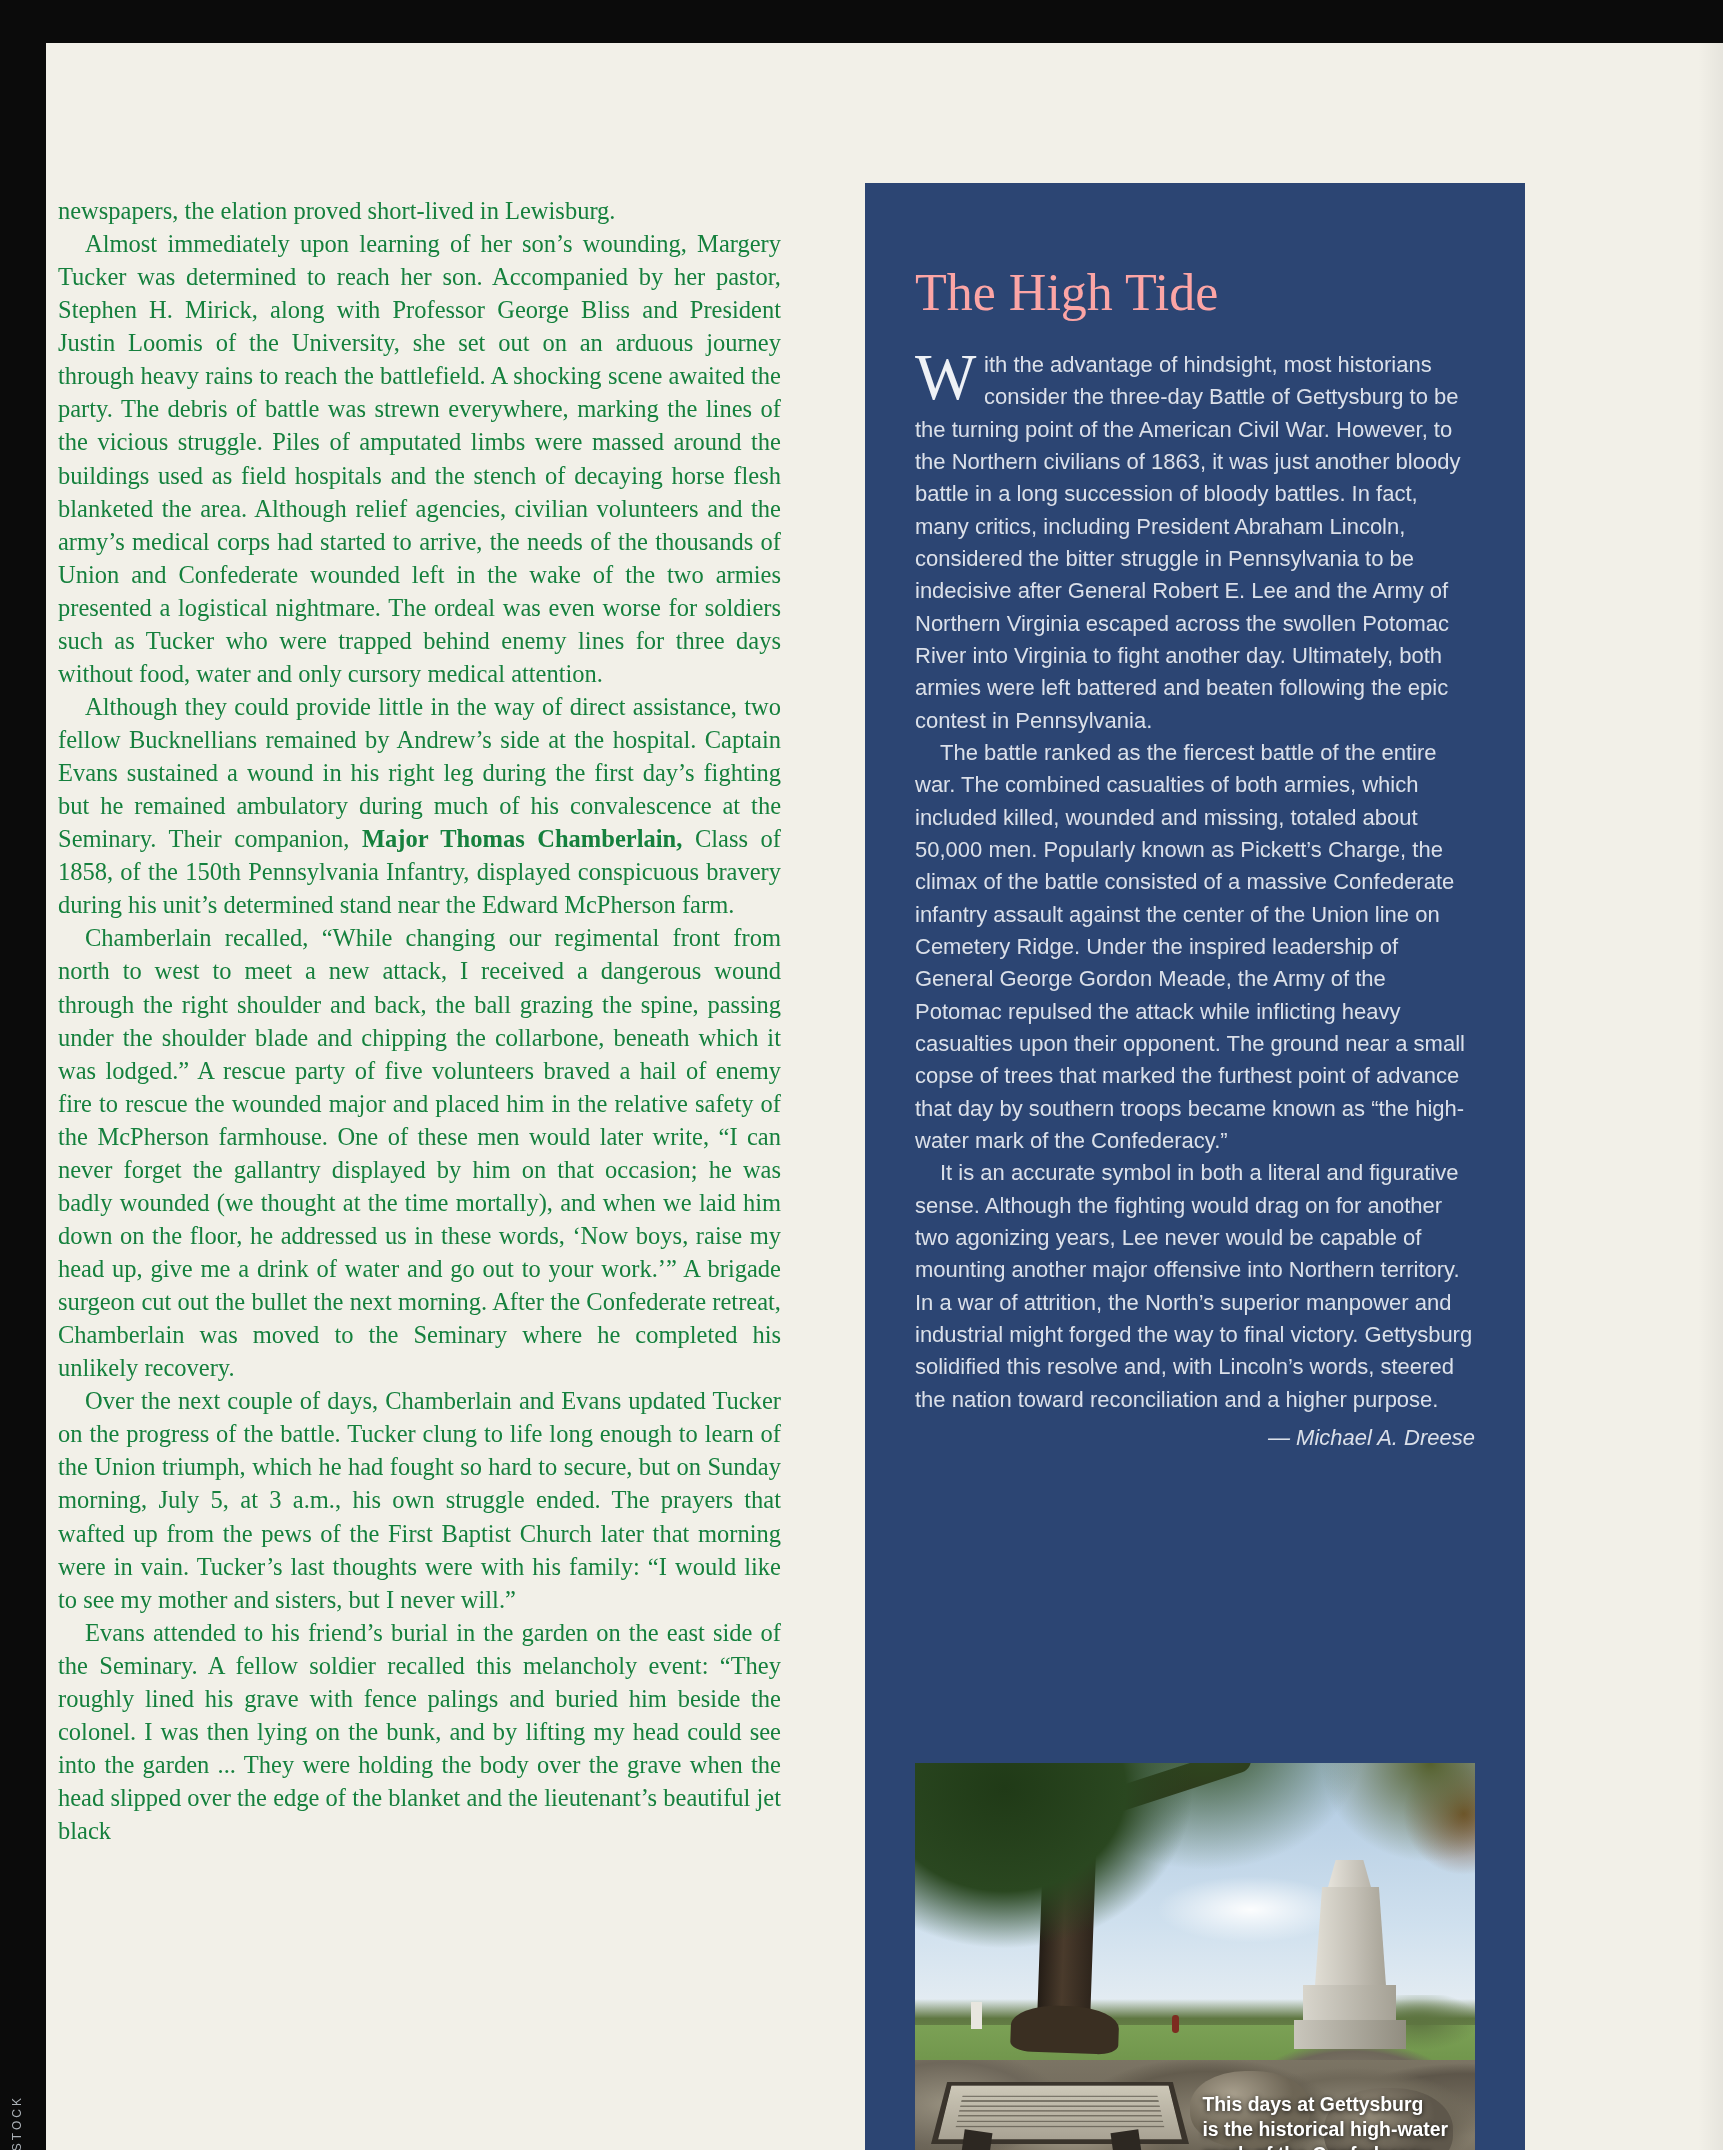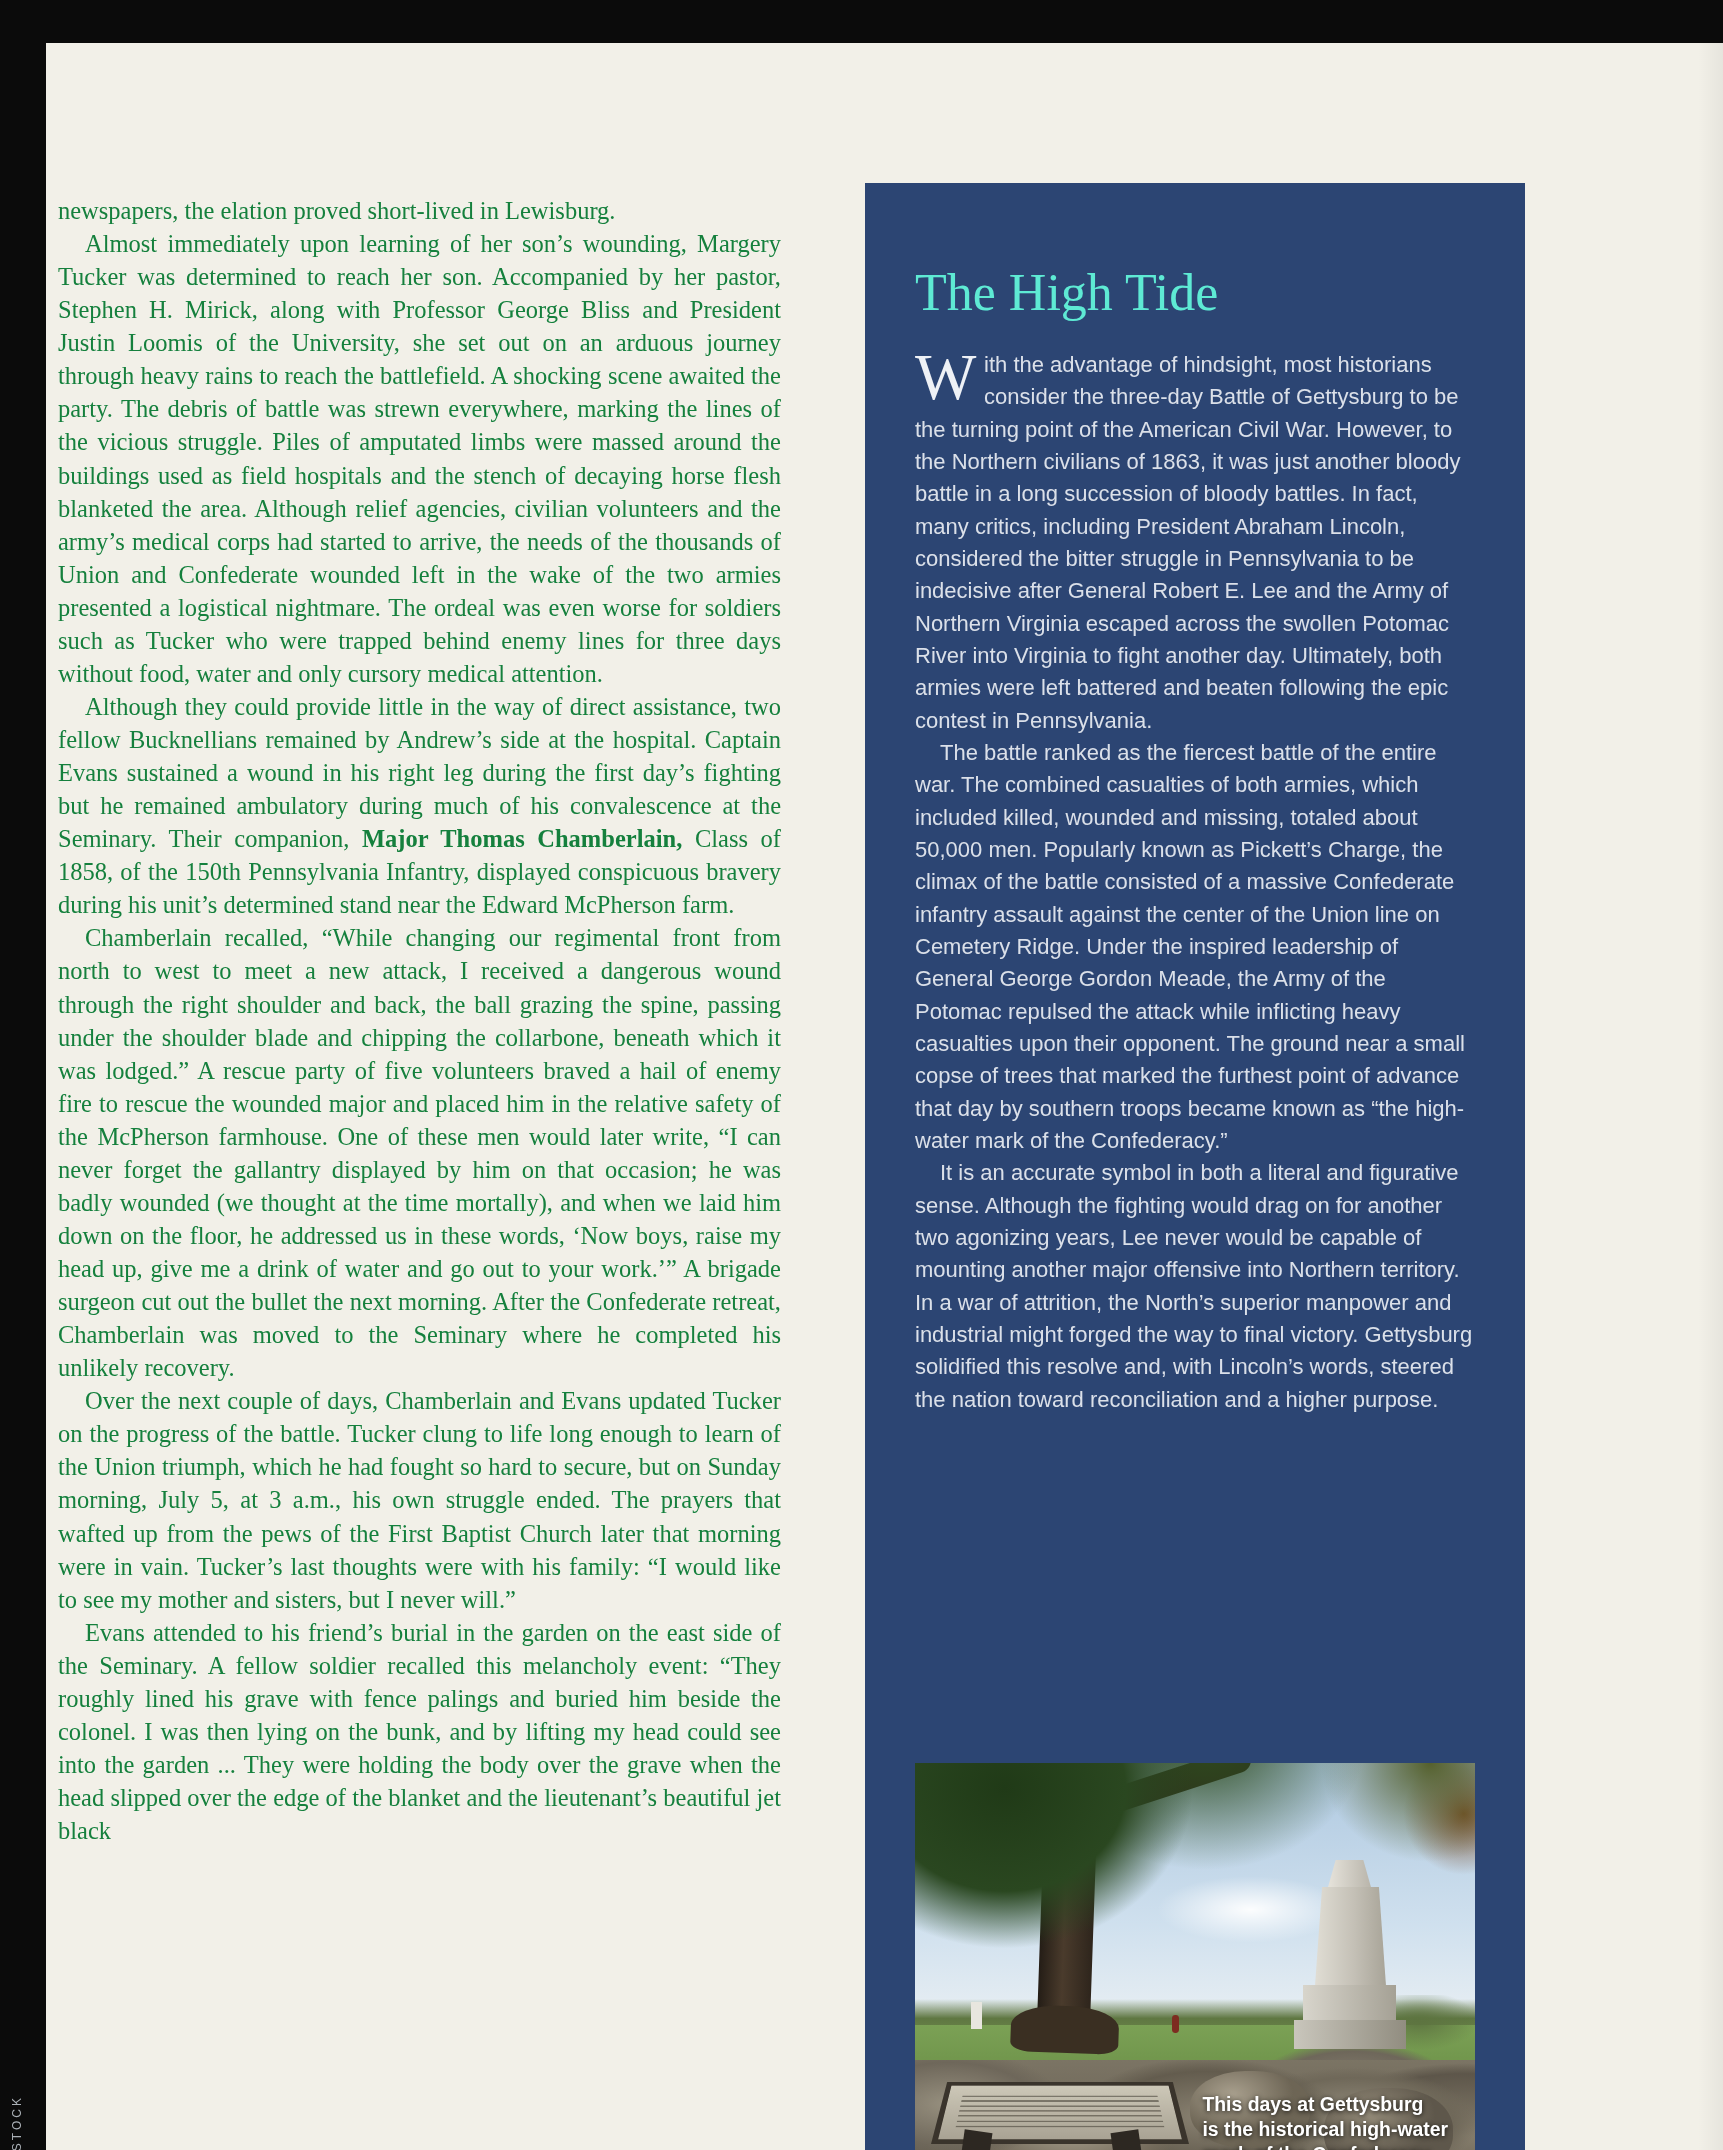--- a/index.html
+++ b/index.html
@@ -52,21 +52,21 @@
     box-sizing:border-box;
     padding:77px 50px 0 50px;
     color:#dbe0e9;
     font-family:"Liberation Sans", sans-serif;
   }
   .sb-title {
     margin:0 0 24px 0;
     font-family:"Liberation Serif", serif;
     font-weight:400;
     font-size:52px; line-height:1.25;
-    color:#5eead4;
+    color:#fca5a5;
   }
   .sb-title span { display:block; }
   .sb-body { font-size:22px; line-height:1.47; }
   .sb-body p { margin:0; }
   .sb-body p.indent { text-indent:25px; }
   .dropcap {
     float:left;
     font-family:"Liberation Serif", serif;
     font-size:65px; line-height:51px;
     padding:3.4px 7.7px 0 0;
@@ -175,20 +175,21 @@
   </div>
 
   <aside class="sidebar">
     <h2 class="sb-title">
       <span>The High Tide</span>
     </h2>
     <div class="sb-body">
       <p><span class="dropcap">W</span><span>ith the advantage of hindsight, most historians consider the three-day Battle of Gettysburg to be the turning point of the American Civil War. However, to the Northern civilians of 1863, it was just another bloody battle in a long succession of bloody battles. In fact, many critics, including President Abraham Lincoln, considered the bitter struggle in Pennsylvania to be indecisive after General Robert E. Lee and the Army of Northern Virginia escaped across the swollen Potomac River into Virginia to fight another day. Ultimately, both armies were left battered and beaten following the epic contest in Pennsylvania.</span></p>
       <p class="indent">The battle ranked as the fiercest battle of the entire war. The combined casualties of both armies, which included killed, wounded and missing, totaled about 50,000 men. Popularly known as Pickett’s Charge, the climax of the battle consisted of a massive Confederate infantry assault against the center of the Union line on Cemetery Ridge. Under the inspired leadership of General George Gordon Meade, the Army of the Potomac repulsed the attack while inflicting heavy casualties upon their opponent. The ground near a small copse of trees that marked the furthest point of advance that day by southern troops became known as “the high-water mark of the Confederacy.”</p>
       <p class="indent">It is an accurate symbol in both a literal and figurative sense. Although the fighting would drag on for another two agonizing years, Lee never would be capable of mounting another major offensive into Northern territory. In a war of attrition, the North’s superior manpower and industrial might forged the way to final victory. Gettysburg solidified this resolve and, with Lincoln’s words, steered the nation toward reconciliation and a higher purpose.</p>
+      <p class="sb-attribution">— Michael A. Dreese</p>
     </div>
 
     <div class="photo">
       <div class="ph-cloud"></div>
       <div class="ph-treeline"></div>
       <div class="ph-grass"></div>
       <div class="ph-distant-marker"></div>
       <div class="ph-mound"></div>
       <div class="ph-bush"></div>
       <div class="ph-person"></div>

